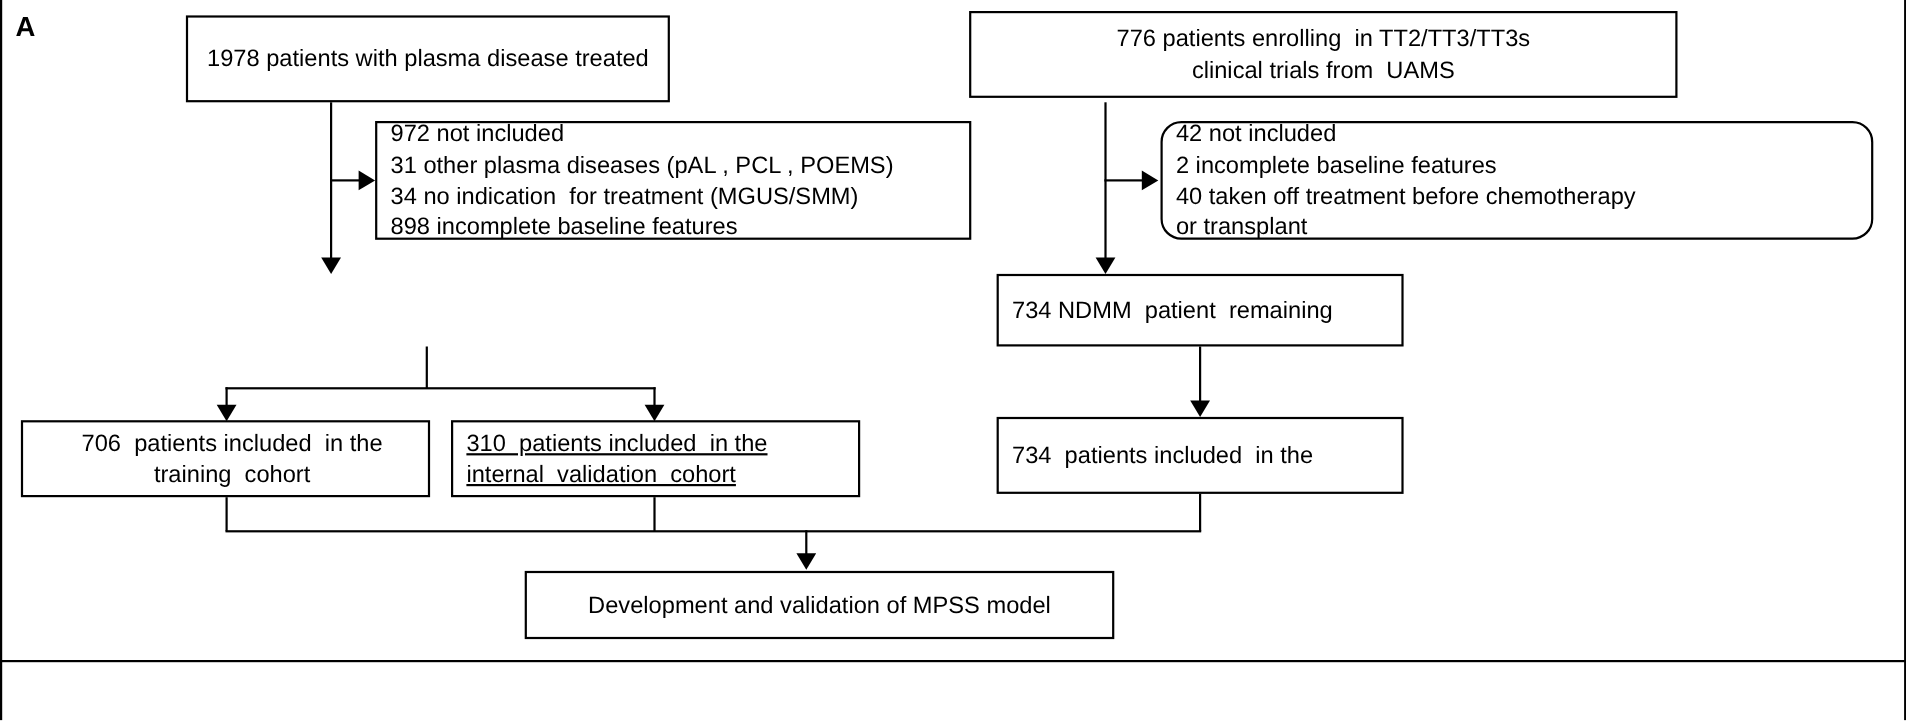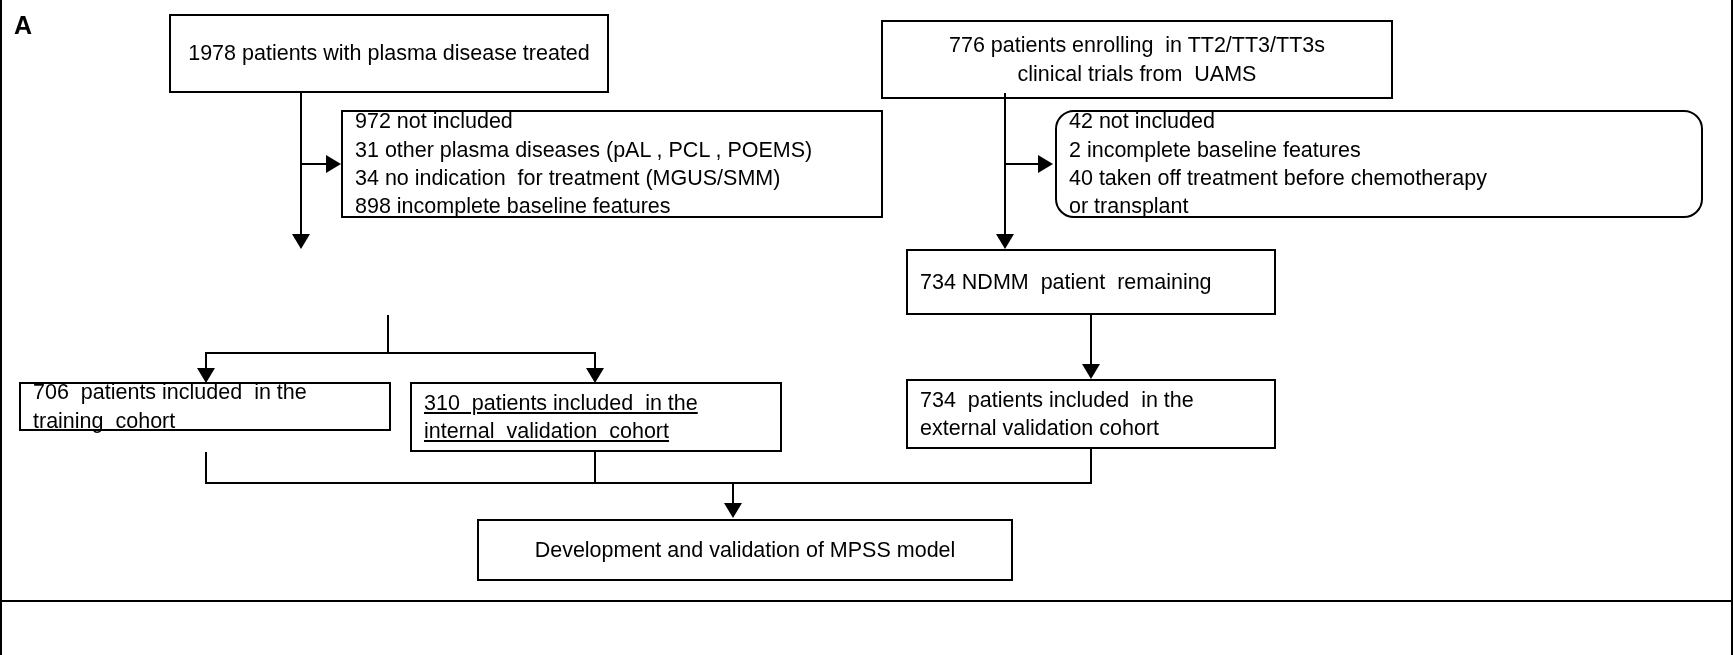--- a/index.html
+++ b/index.html
@@ -88,21 +88,21 @@
   <div class="frame-line" style="left:0px; top:0px; width:2px; height:655px;"></div>
   <div class="frame-line" style="left:1731px; top:0px; width:2px; height:655px;"></div>
   <div class="frame-line" style="left:0px; top:600px; width:1733px; height:2px;"></div>
 
   <div class="panel-label" style="left:14px; top:13px;">A</div>
 
   <div class="node center" style="left:169px; top:14px; width:440px; height:79px;">
     <span class="line">1978 patients with plasma disease treated</span>
   </div>
 
-  <div class="node center" style="left:881px; top:20px; width:512px; height:79px;">
+  <div class="node center" style="left:881px; top:10px; width:644px; height:79px;">
     <span class="line">776 patients enrolling  in TT2/TT3/TT3s</span>
     <span class="line">clinical trials from  UAMS</span>
   </div>
 
   <div class="node left" style="left:341px; top:110px; width:542px; height:108px;">
     <span class="line">972 not included</span>
     <span class="line indent">31 other plasma diseases (pAL , PCL , POEMS)</span>
     <span class="line indent">34 no indication  for treatment (MGUS/SMM)</span>
     <span class="line indent">898 incomplete baseline features</span>
   </div>
@@ -112,33 +112,32 @@
     <span class="line indent">2 incomplete baseline features</span>
     <span class="line indent">40 taken off treatment before chemotherapy</span>
     <span class="line indent">or transplant</span>
   </div>
 
 
   <div class="node left" style="left:906px; top:249px; width:370px; height:66px;">
     <span class="line">734 NDMM  patient  remaining</span>
   </div>
 
-  <div class="node left" style="left:19px; top:382px; width:372px; height:49px;">
+  <div class="node left" style="left:19px; top:382px; width:372px; height:70px;align-items:center;">
     <span class="line">706  patients included  in the</span>
     <span class="line">training  cohort</span>
   </div>
 
   <div class="node left" style="left:410px; top:382px; width:372px; height:70px;text-decoration:underline;">
     <span class="line">310  patients included  in the</span>
     <span class="line">internal  validation  cohort</span>
   </div>
 
   <div class="node left" style="left:906px; top:379px; width:370px; height:70px;">
     <span class="line">734  patients included  in the</span>
-    <span class="line">external validation cohort</span>
   </div>
 
   <div class="node center" style="left:477px; top:519px; width:536px; height:62px;text-align:right;">
     <span class="line">Development and validation of MPSS model</span>
   </div>
 
   <div class="conn v" style="left:300px; top:93px; height:142px;"></div>
   <div class="arrow-down" style="left:292px; top:234px;"></div>
 
   <div class="conn h" style="left:300px; top:163px; width:28px;"></div>

